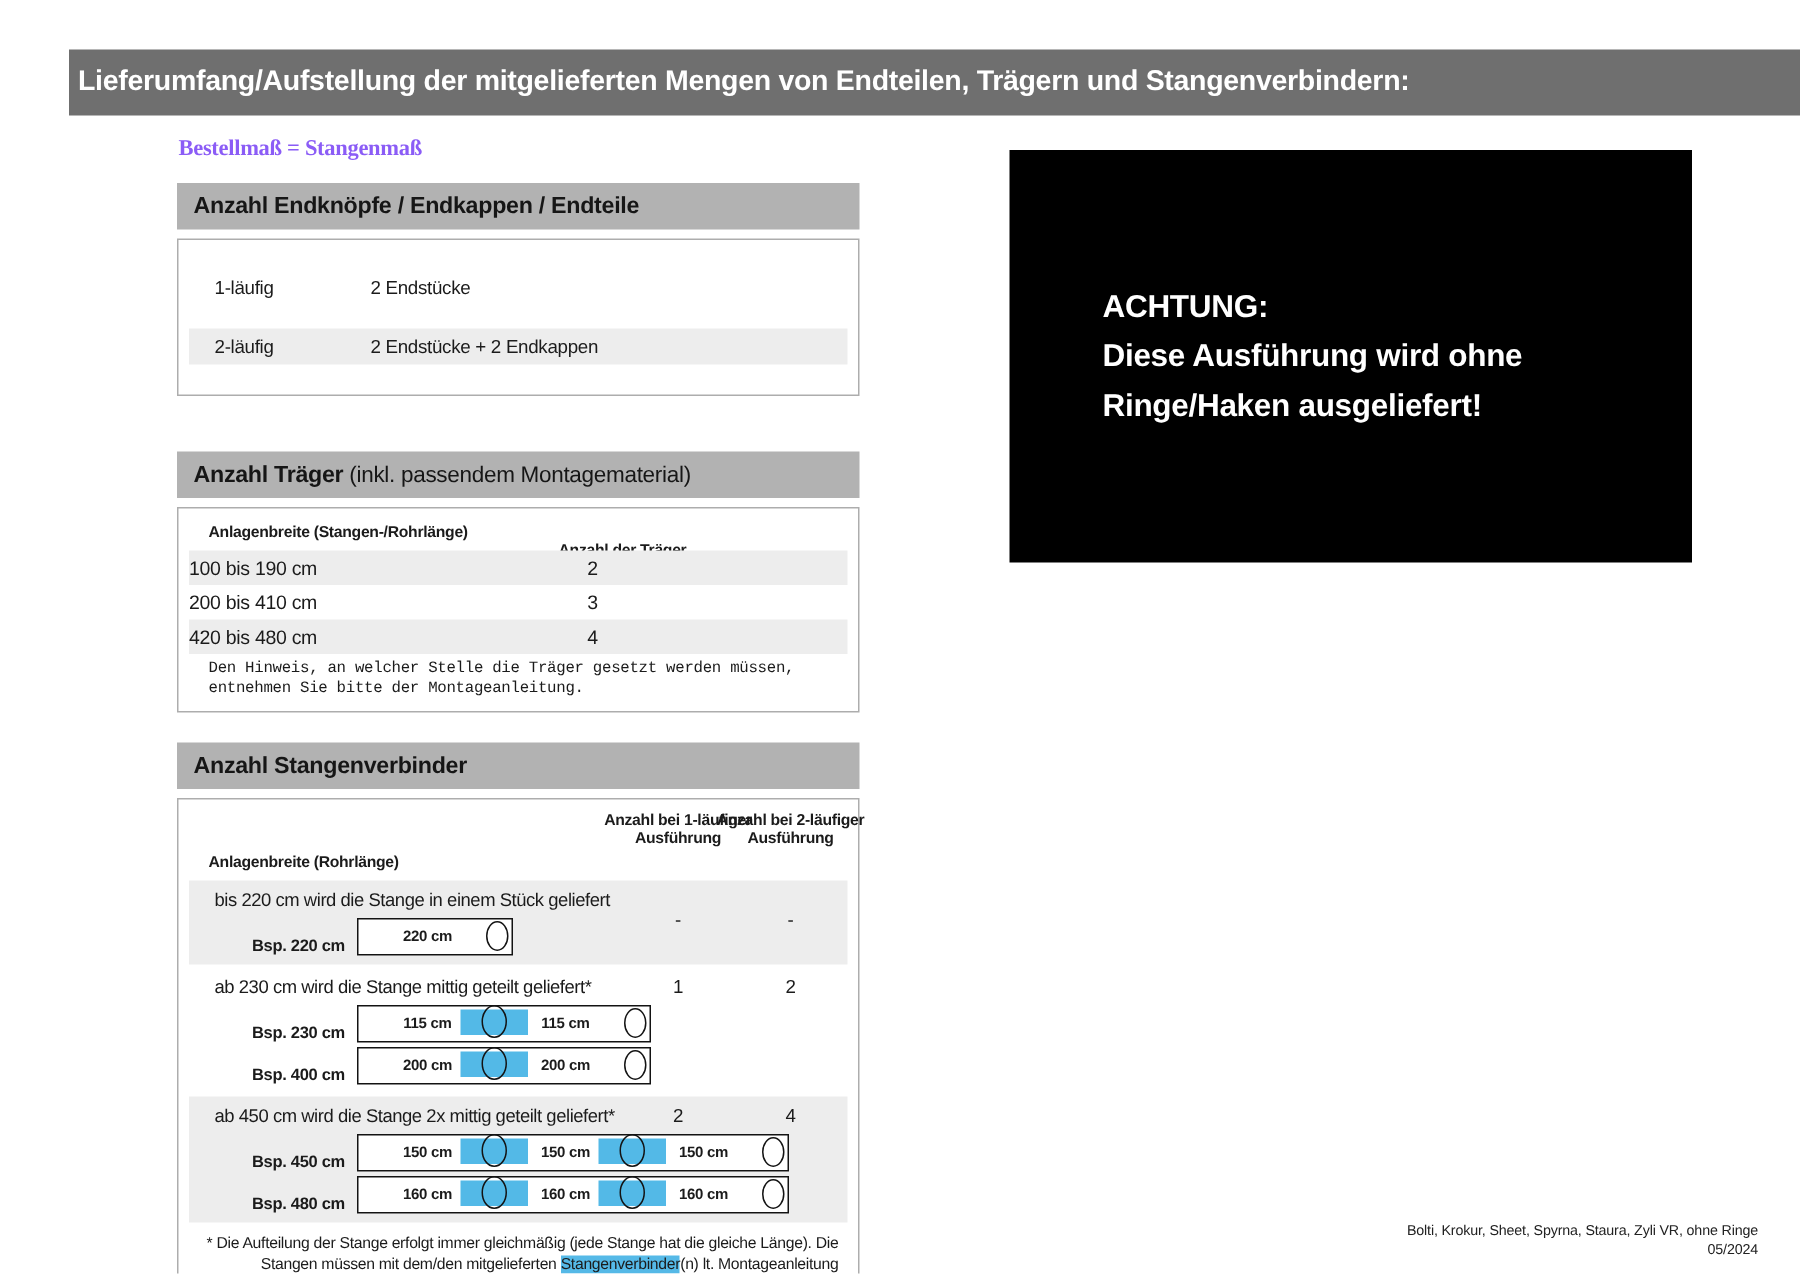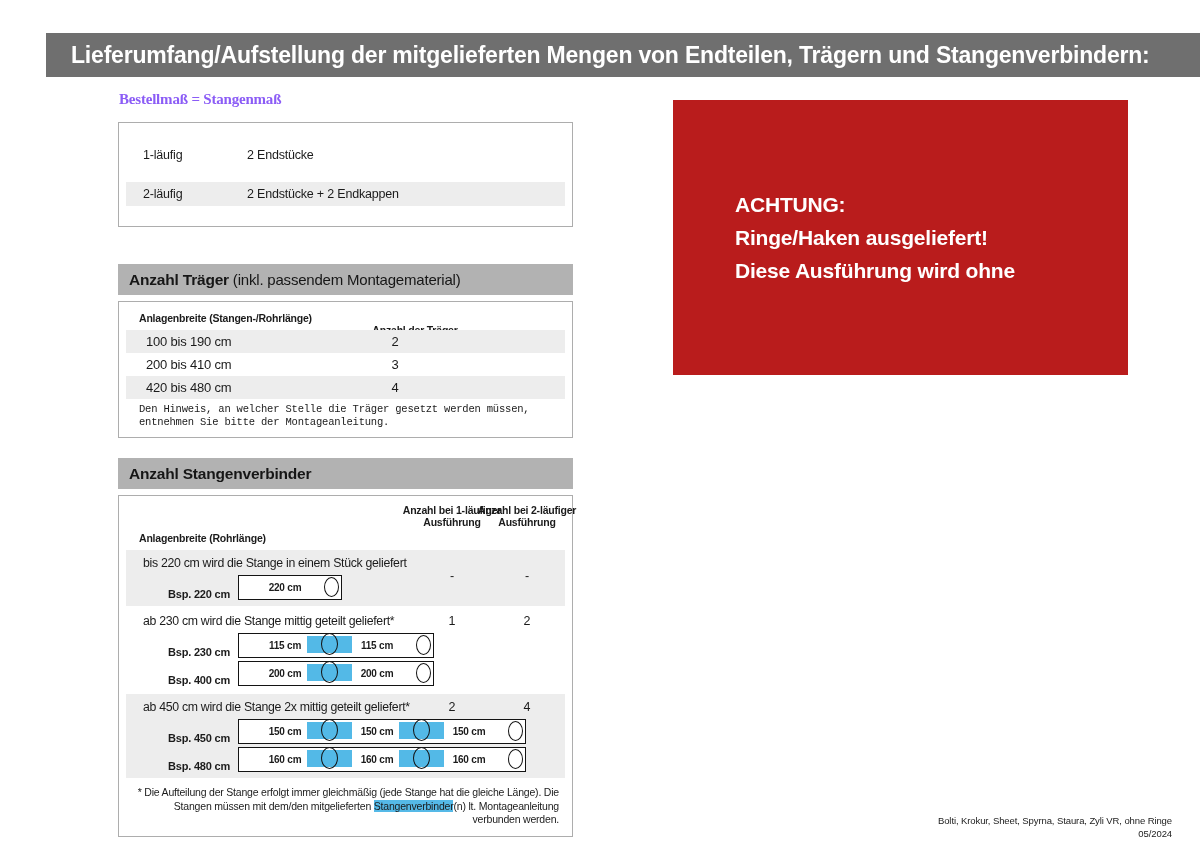--- a/index.html
+++ b/index.html
@@ -4,42 +4,42 @@
 <style>
   html,body{margin:0;padding:0;}
   body{
     width:1200px;height:849px;position:relative;overflow:hidden;
     background:#fff;color:#1b1b1b;
     font-family:"Liberation Sans", sans-serif;
     letter-spacing:-0.2px;
   }
   
   .topbar{position:absolute;left:46px;top:33px;width:1154px;height:44px;background:#6f6f6f;}
-  .topbar .t{margin:0;padding-left:25px;line-height:44px;font-size:23px;font-weight:bold;color:#fff;white-space:nowrap;}
+  .topbar .t{margin:0;padding-left:6px;line-height:44px;font-size:19px;font-weight:bold;color:#fff;white-space:nowrap;}
 
   
   .leftcol{position:absolute;left:118px;top:91px;width:455px;}
   .subtitle{color:#8b5cf6;font-weight:bold;font-size:15px;margin:0 0 14px 1px;font-family:Liberation Serif, serif;}
   .sec-hd{height:31px;background:#b2b2b2;font-size:15.5px;font-weight:bold;line-height:31px;padding-left:11px;color:#161616;}
   .sec-hd .normal{font-weight:normal;font-size:15px;}
   .box{border:1px solid #adadad;background:#fff;}
   .shade{background:#ededed;}
 
   
   .box1{margin-top:6px;padding:5px 0;}
   .row1{display:flex;align-items:center;height:24px;margin:15px 7px;padding-left:17px;font-size:12.5px;gap:28px;}
   .row1 .variant{width:76px;}
 
   .sec2{margin-top:37px;}
   
   .box2{margin-top:6px;padding:8px 0 6px;}
   .t2-colrow{position:relative;height:20px;margin:0 7px;font-size:10.5px;font-weight:bold;}
   .t2-colrow .c1{position:absolute;left:13px;top:2px;}
   .t2-colrow .c2{position:absolute;left:222px;width:134px;text-align:center;top:14px;}
-  .t2-row{position:relative;display:flex;align-items:center;height:23px;margin:0 7px;padding-left:20px;font-size:13px;}
+  .t2-row{position:relative;display:flex;align-items:center;height:23px;margin:0 7px;font-size:13px;}
   .t2-row .num{position:absolute;left:202px;width:134px;text-align:center;}
   .t2-note{margin:4px 7px 2px;padding-left:13px;font-size:10.5px;line-height:13px;max-width:400px;font-family:Liberation Mono, monospace;}
 
   .sec3{margin-top:20px;}
   
   .box3{margin-top:6px;padding:6px 0 0;}
   .t3-colrow{position:relative;height:46px;margin:0 7px;font-size:10.5px;font-weight:bold;line-height:12px;}
   .t3-colrow .c1{position:absolute;left:13px;bottom:4px;}
   .t3-colrow .ca{position:absolute;left:272px;width:108px;top:2px;text-align:center;}
   .t3-colrow .cb{position:absolute;left:347px;width:108px;top:2px;text-align:center;}
@@ -54,37 +54,38 @@
   .rod{position:relative;display:flex;height:23px;border:1.7px solid #131313;border-radius:0;background:#fff;padding-right:10px;}
   .seg{width:92px;display:flex;align-items:center;justify-content:center;font-size:10px;font-weight:bold;letter-spacing:-0.2px;}
   .joint{position:relative;width:0;}
   .joint .blue{position:absolute;left:-24px;top:1.5px;width:45px;height:17px;background:#53b9e7;}
   .joint .ell{position:absolute;left:-10px;top:-1px;width:15px;height:20px;border:1.8px solid #131313;border-radius:50%;}
   .endcap{position:absolute;right:2px;top:0.5px;width:13px;height:18px;border:1.7px solid #131313;border-radius:50%;background:transparent;}
   .fnote{margin:6px 9px 0;padding:2px 4px 9px 5px;font-size:10.5px;line-height:13.5px;letter-spacing:-0.2px;text-align:right;}
   .hl{background:#55b9e7;}
 
   
-  .achtung{position:absolute;left:673px;top:100px;width:455px;height:275px;background:#b91c1c;}
+  .achtung{position:absolute;left:673px;top:100px;width:455px;height:275px;background:#000000;}
   .achtung .txt{position:absolute;left:62px;top:88px;color:#fff;font-weight:bold;font-size:21px;line-height:33px;}
 
   
   .pagefooter{position:absolute;right:28px;top:815px;text-align:right;font-size:9.5px;line-height:12.5px;color:#222;letter-spacing:-0.1px;}
 </style>
 </head>
 <body>
 
 <div class="topbar">
   <div class="t">Lieferumfang/Aufstellung der mitgelieferten Mengen von Endteilen, Trägern und Stangenverbindern:</div>
 </div>
 
 <div class="leftcol">
 
   <p class="subtitle">Bestellmaß = Stangenmaß</p>
 
+  <div class="sec-hd">Anzahl Endknöpfe / Endkappen / Endteile</div>
   <div class="box box1">
     <div class="row1">
       <span class="variant">1-läufig</span>
       <span>2 Endstücke</span>
     </div>
     <div class="row1 shade">
       <span class="variant">2-läufig</span>
       <span>2 Endstücke + 2 Endkappen</span>
     </div>
   </div>
@@ -204,21 +205,21 @@
     </div>
 
     <p class="fnote"><span>* Die Aufteilung der Stange erfolgt immer gleichmäßig (jede Stange hat die gleiche Länge). Die Stangen müssen mit dem/den mitgelieferten </span><span class="hl">Stangenverbinder</span><span>(n) lt. Montageanleitung verbunden werden.</span></p>
   </div>
 
 </div>
 
 <div class="achtung">
   <div class="txt">
     <div>ACHTUNG:</div>
+    <div>Diese Ausführung wird ohne</div>
     <div>Ringe/Haken ausgeliefert!</div>
-    <div>Diese Ausführung wird ohne</div>
   </div>
 </div>
 
 <div class="pagefooter">
   <div>Bolti, Krokur, Sheet, Spyrna, Staura, Zyli VR, ohne Ringe</div>
   <div>05/2024</div>
 </div>
 
 </body></html>

